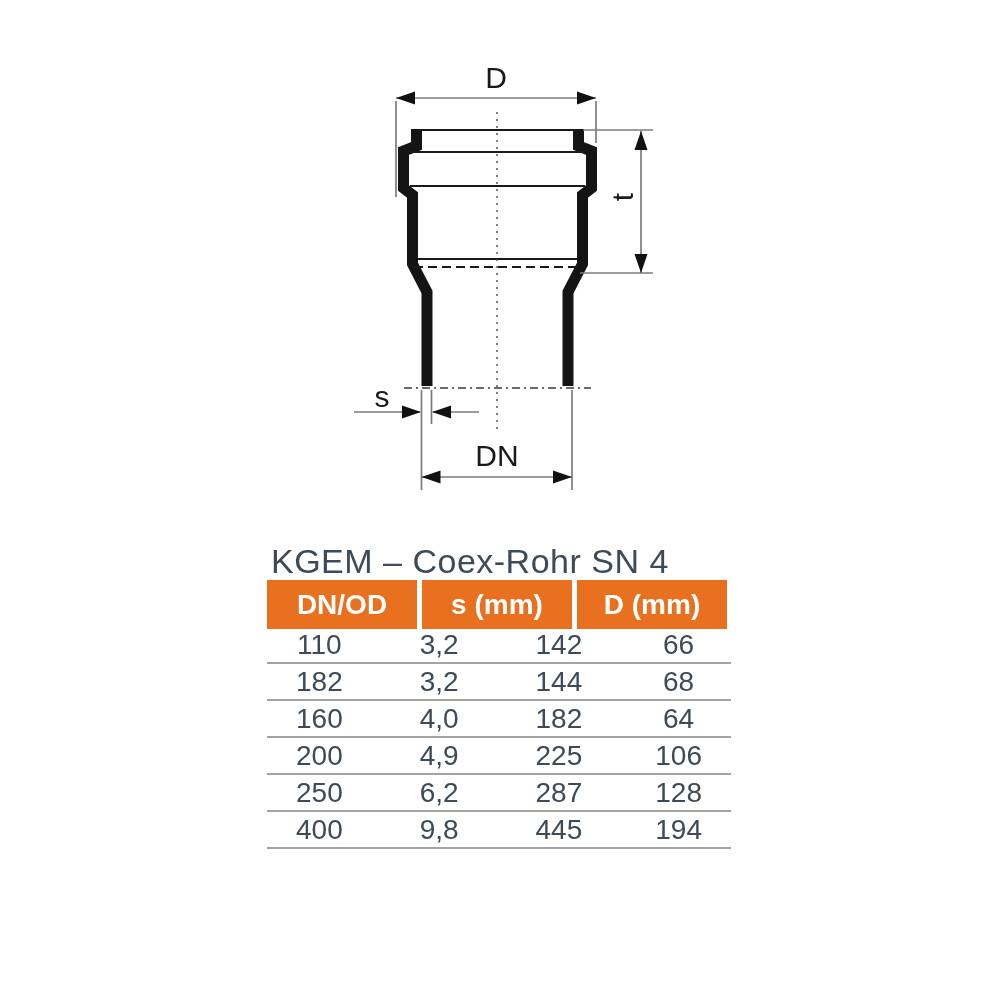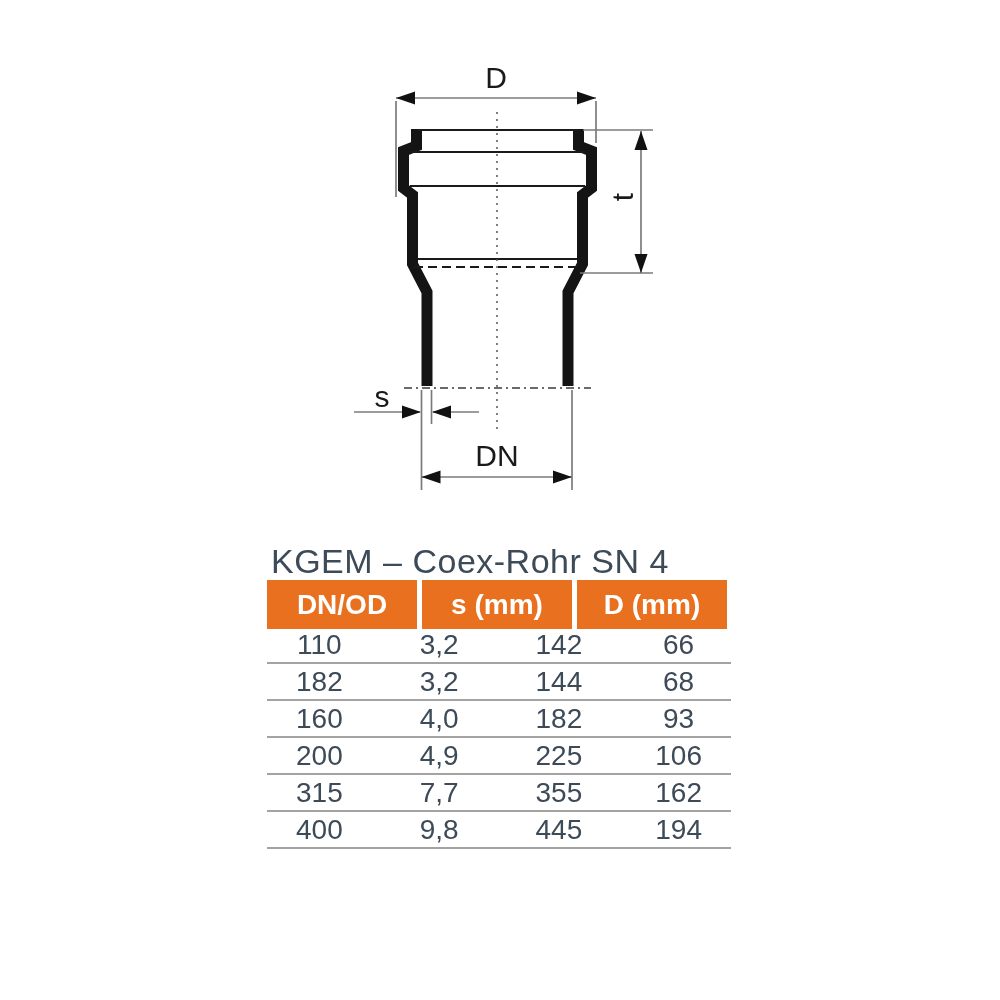--- a/index.html
+++ b/index.html
@@ -103,33 +103,33 @@
       <div class="trow">
         <div class="td">182</div>
         <div class="td">3,2</div>
         <div class="td">144</div>
         <div class="td">68</div>
       </div>
       <div class="trow">
         <div class="td">160</div>
         <div class="td">4,0</div>
         <div class="td">182</div>
-        <div class="td">93</div>
+        <div class="td">64</div>
       </div>
       <div class="trow">
         <div class="td">200</div>
         <div class="td">4,9</div>
         <div class="td">225</div>
         <div class="td">106</div>
       </div>
       <div class="trow">
-        <div class="td">315</div>
-        <div class="td">7,7</div>
-        <div class="td">355</div>
-        <div class="td">162</div>
+        <div class="td">250</div>
+        <div class="td">6,2</div>
+        <div class="td">287</div>
+        <div class="td">128</div>
       </div>
       <div class="trow">
         <div class="td">400</div>
         <div class="td">9,8</div>
         <div class="td">445</div>
         <div class="td">194</div>
       </div>
     </div>
 
 </div>

